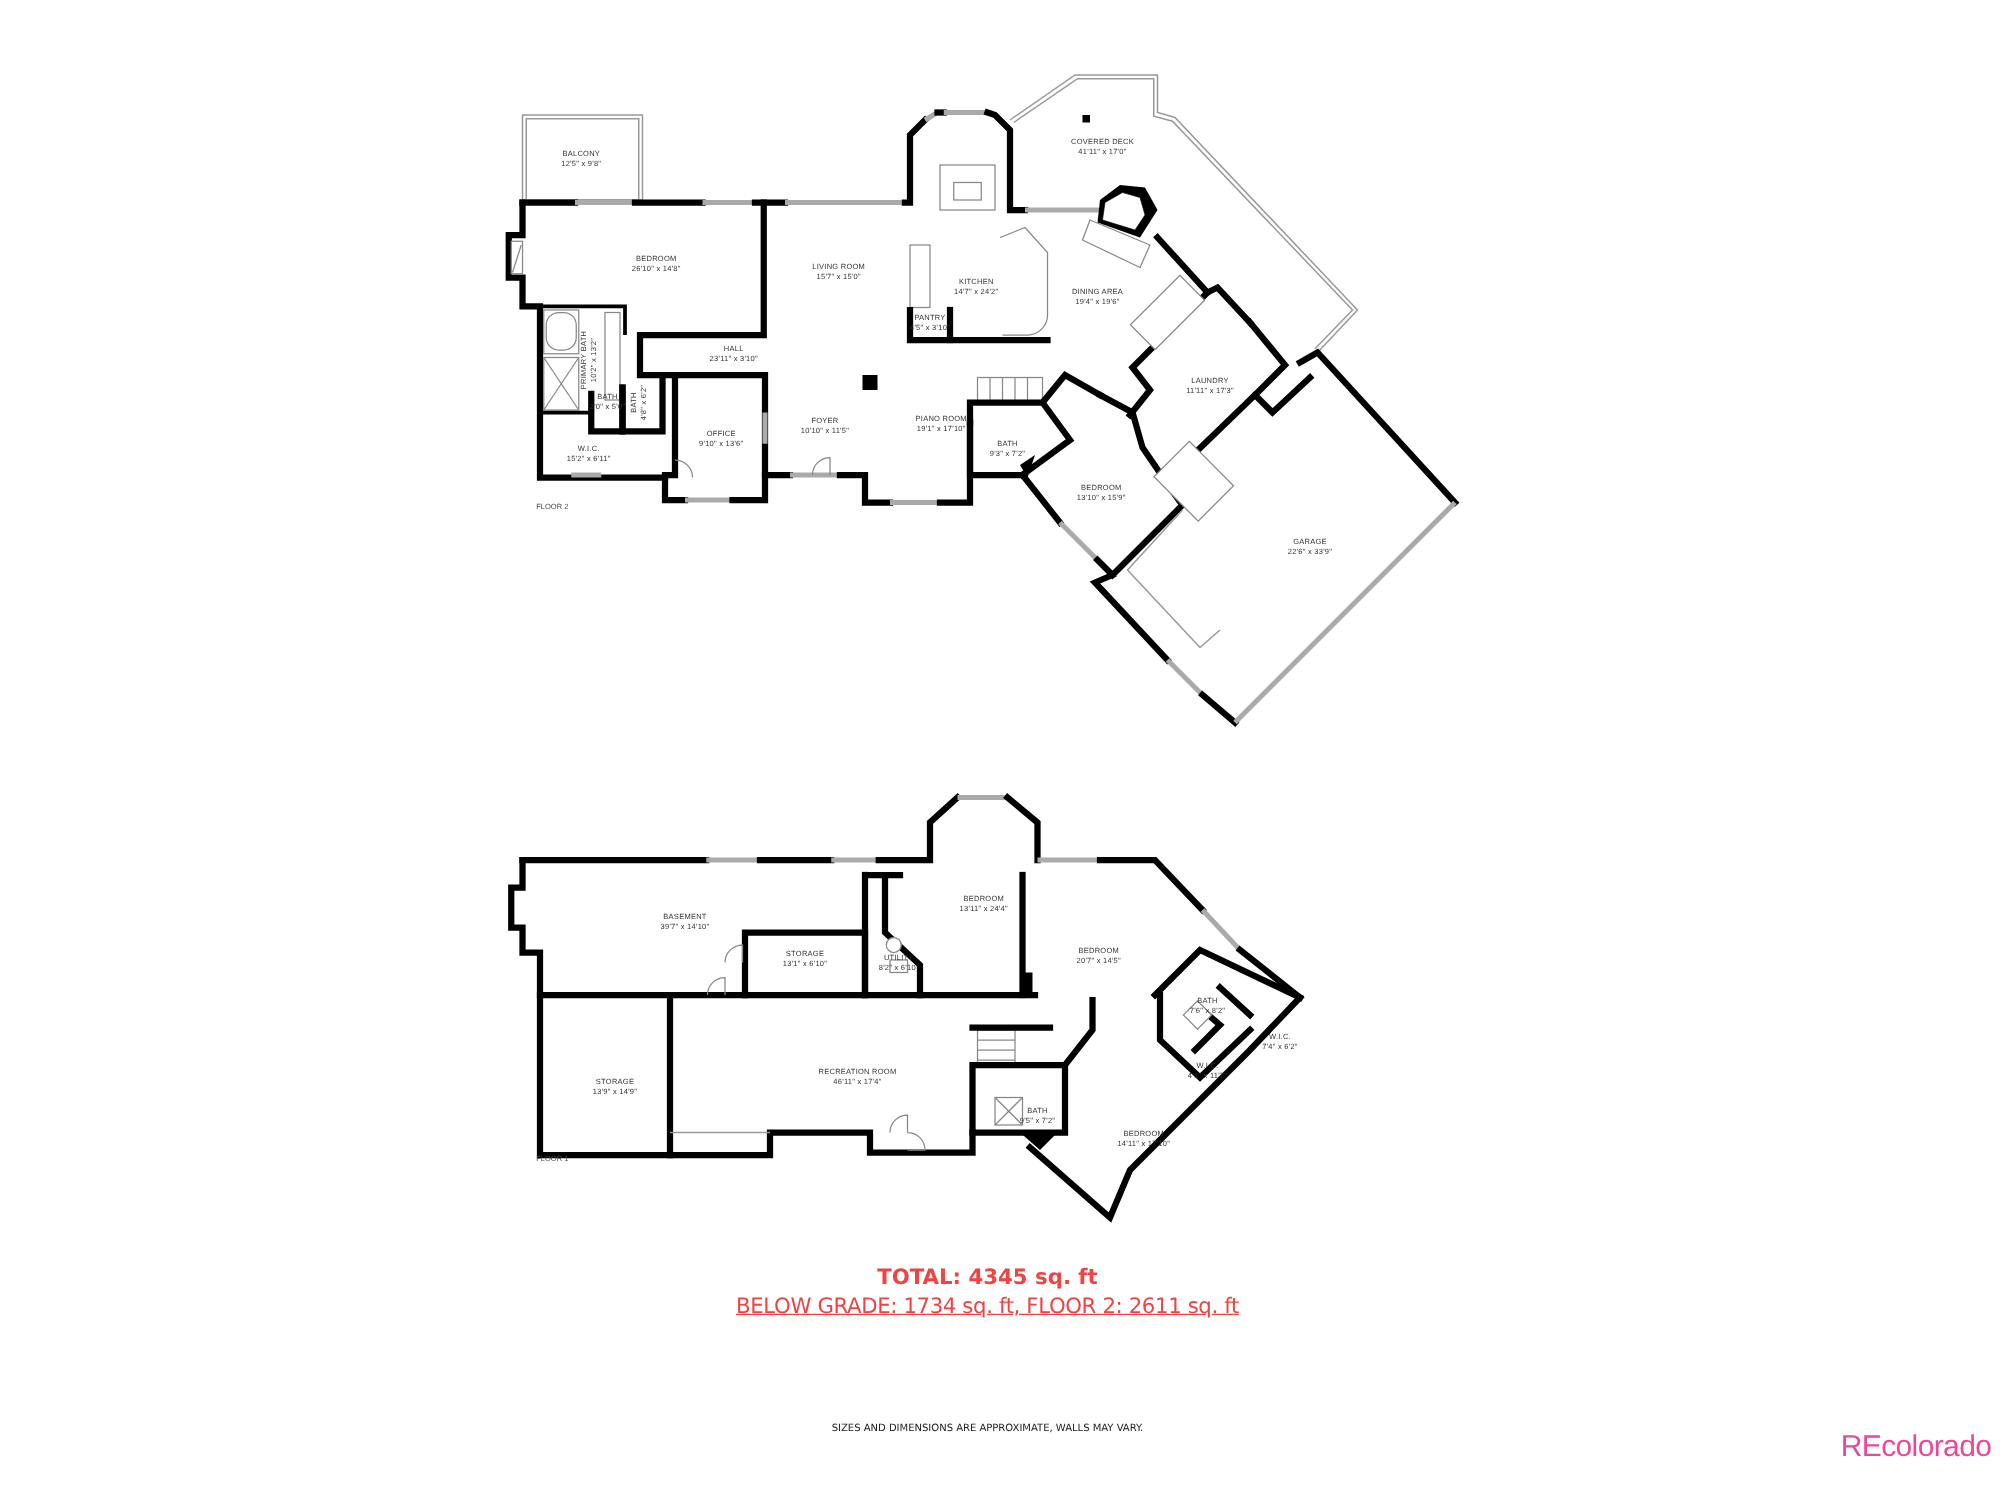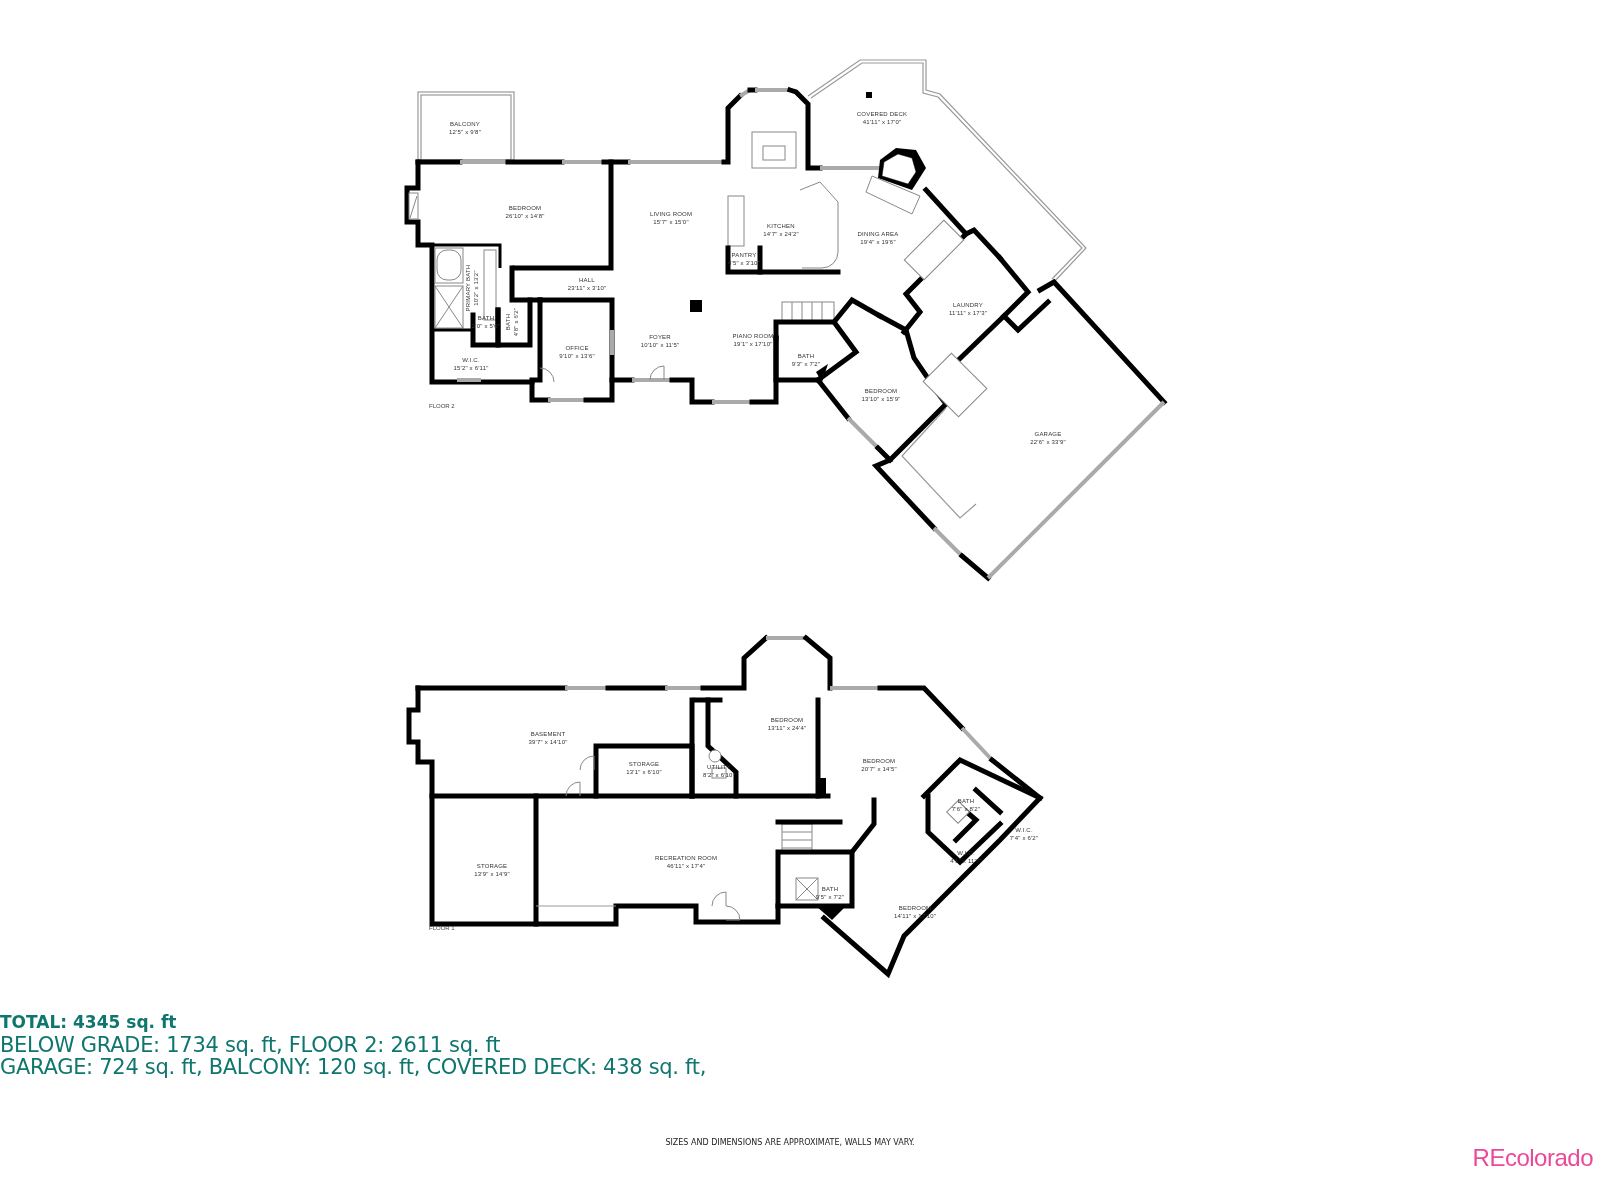--- a/index.html
+++ b/index.html
@@ -8,23 +8,23 @@
   .wall { stroke: #000; stroke-width: 5; fill: none; stroke-linecap: square; stroke-linejoin: miter; }
   .wall-thin { stroke: #000; stroke-width: 3; fill: none; }
   .outline { stroke: #999; stroke-width: 1.2; fill: none; }
   .window { stroke: #aaa; stroke-width: 4; fill: none; }
   .fixture { stroke: #888; stroke-width: 1; fill: #fff; }
   .door { stroke: #888; stroke-width: 1; fill: none; }
   .solid { fill: #000; }
   .room-label { position: absolute; font-size: 6px; letter-spacing: 0.2px; color: #333; text-align: center; transform: translate(-50%, -50%); line-height: 8px; white-space: nowrap; }
   .room-label .dim { display: block; }
   .floor-label { position: absolute; font-size: 6px; color: #444; }
-  .summary { position: absolute; left: 0; width: 1580px; top: 1010px; text-align: left; font-family: "DejaVu Sans", sans-serif; color: #0f766e; }
+  .summary { position: absolute; left: 0; width: 1580px; top: 1010px; text-align: center; font-family: "DejaVu Sans", sans-serif; color: #ef4444; }
   .summary .total { font-weight: bold; font-size: 17px; line-height: 24px; }
-  .summary .line { font-size: 21px; line-height: 22px; letter-spacing: -0.3px; }
+  .summary .line { font-size: 17px; line-height: 22px; letter-spacing: -0.3px; text-decoration: underline; }
   .disclaimer { position: absolute; top: 1138px; left: 0; width: 1580px; text-align: center; font-size: 8px; color: #222; font-family: "DejaVu Sans", sans-serif; }
   .brand { position: absolute; right: 7px; bottom: 28px; font-size: 24px; color: #ec4899; font-family: "Liberation Sans", sans-serif; letter-spacing: -0.5px; }
 </style>
 </head>
 <body>
 
 <svg class="plan" width="1600" height="1200" viewBox="0 0 1600 1200">
 
   <g>
 
@@ -210,17 +210,16 @@
 <div class="room-label" style="left:1024px; top:834px;"><span>W.I.C.</span><span class="dim">7'4" x 6'2"</span></div>
 <div class="room-label" style="left:966px; top:857px;"><span>W.I.C.</span><span class="dim">4'1" x 11'7"</span></div>
 <div class="room-label" style="left:492px; top:870px;"><span>STORAGE</span><span class="dim">13'9" x 14'9"</span></div>
 <div class="room-label" style="left:686px; top:862px;"><span>RECREATION ROOM</span><span class="dim">46'11" x 17'4"</span></div>
 <div class="room-label" style="left:830px; top:893px;"><span>BATH</span><span class="dim">9'5" x 7'2"</span></div>
 <div class="room-label" style="left:915px; top:912px;"><span>BEDROOM</span><span class="dim">14'11" x 17'10"</span></div>
 
 <div class="summary">
   <div class="total">TOTAL: 4345 sq. ft</div>
   <div class="line">BELOW GRADE: 1734 sq. ft, FLOOR 2: 2611 sq. ft</div>
-  <div class="line">GARAGE: 724 sq. ft, BALCONY: 120 sq. ft, COVERED DECK: 438 sq. ft,</div>
 </div>
 
 <div class="disclaimer">SIZES AND DIMENSIONS ARE APPROXIMATE, WALLS MAY VARY.</div>
 <div class="brand">REcolorado</div>
 
 </body></html>

